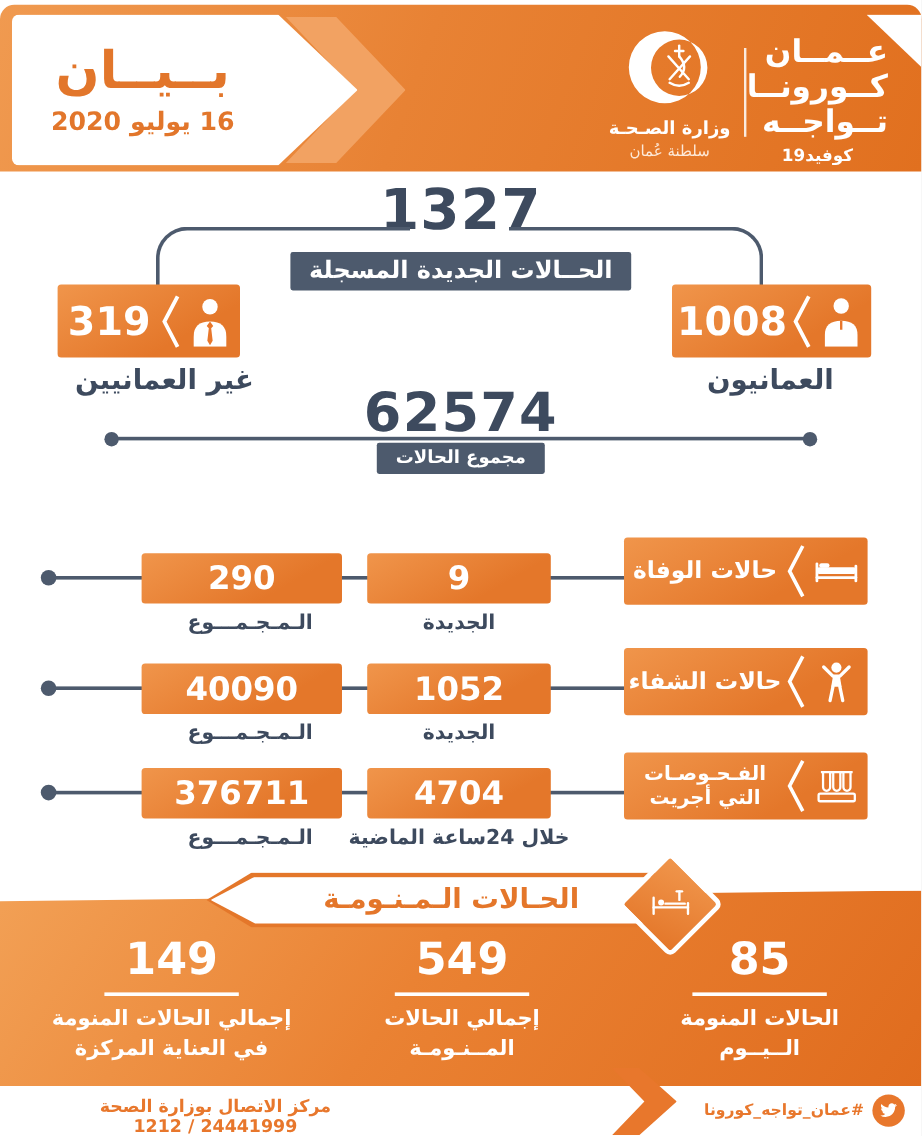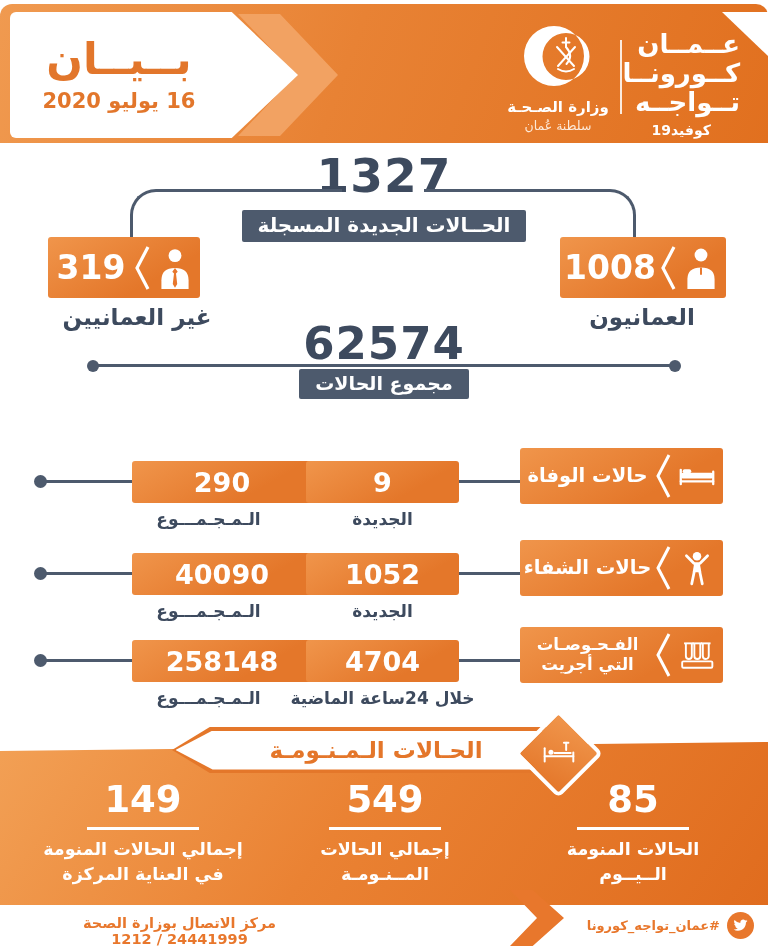--- a/index.html
+++ b/index.html
@@ -45,29 +45,29 @@
   .notch { width:16px; height:46px; flex:0 0 16px; }
   .badge-iconarea { flex:0 0 50px; display:flex; justify-content:center; align-items:center; }
   .badge-label { position:absolute; top:304px; text-align:center; color:#3d4a5e; font-size:23px; font-weight:bold; }
   .lbl-no { left:32px; width:210px; }
   .lbl-om { left:533px; width:218px; }
 
   .n62574 { top:317px; font-size:45px; }
   .total-line { position:absolute; left:94px; right:94px; top:364px; height:3px; background:#4d5a6d; }
   .total-line::before, .total-line::after { content:""; position:absolute; top:-4.5px; width:12px; height:12px; border-radius:50%; background:#4d5a6d; }
   .total-line::before { left:-7px; } .total-line::after { right:-7px; }
-  .b62574 { top:369px; } .b62574 span { font-size:19px; }
+  .b62574 { top:369px; } .b62574 span { font-size:15px; }
 
   
   .stat-row { position:absolute; left:0; width:768px; height:92px; }
   .sr-dot { position:absolute; left:34px; top:27px; width:13px; height:13px; border-radius:50%; background:#4d5a6d; }
   .sr-line { position:absolute; left:40px; top:32px; width:482px; height:3px; background:#4d5a6d; }
   .sr-box { position:absolute; top:13px; height:42px; display:flex; align-items:center; justify-content:center;
     color:#fff; font-weight:bold; font-size:27px; z-index:2; }
-  .sr-total-box { left:132px; width:180px; }
+  .sr-total-box { left:118px; width:167px; }
   .sr-new-box { left:306px; width:153px; }
   .sr-label { position:absolute; top:61px; text-align:center; color:#3d4a5e; font-size:17px; font-weight:bold; direction:rtl; }
   .sr-total-label { left:121px; width:175px; }
   .sr-new-label { left:281px; width:203px; }
   .sr-title-box { position:absolute; left:520px; top:0; width:203px; height:56px; display:flex; direction:ltr; align-items:center; z-index:2; }
   .sr-title { flex:1; text-align:center; color:#fff; font-weight:bold; font-size:19.5px; line-height:1.2; direction:rtl; }
   .sr-title.two-line { font-size:16.5px; }
   .sr-iconarea { flex:0 0 52px; display:flex; justify-content:center; align-items:center; }
 
   
@@ -227,21 +227,21 @@
               <path d="M15.7 21 L18 32"></path>
           </g>
         </svg>
       </div>
     </div>
   </div>
 
   <div class="stat-row" style="top:627px">
     <div class="sr-dot"></div>
     <div class="sr-line"></div>
-    <div class="sr-box sr-total-box obox">258148</div>
+    <div class="sr-box sr-total-box obox">376711</div>
     <div class="sr-label sr-total-label">الـمـجـمـــوع</div>
     <div class="sr-box sr-new-box obox">4704</div>
     <div class="sr-label sr-new-label">خلال 24ساعة الماضية</div>
     <div class="sr-title-box obox">
       <div class="sr-title two-line">
         <div>الفـحـوصـات</div>
         <div>التي أجريت</div>
       </div>
       <svg class="notch" viewBox="0 0 16 46" preserveAspectRatio="none">
         <polyline points="14,2 3,23 14,44" stroke="#ffffff" stroke-width="3" fill="none"></polyline>

